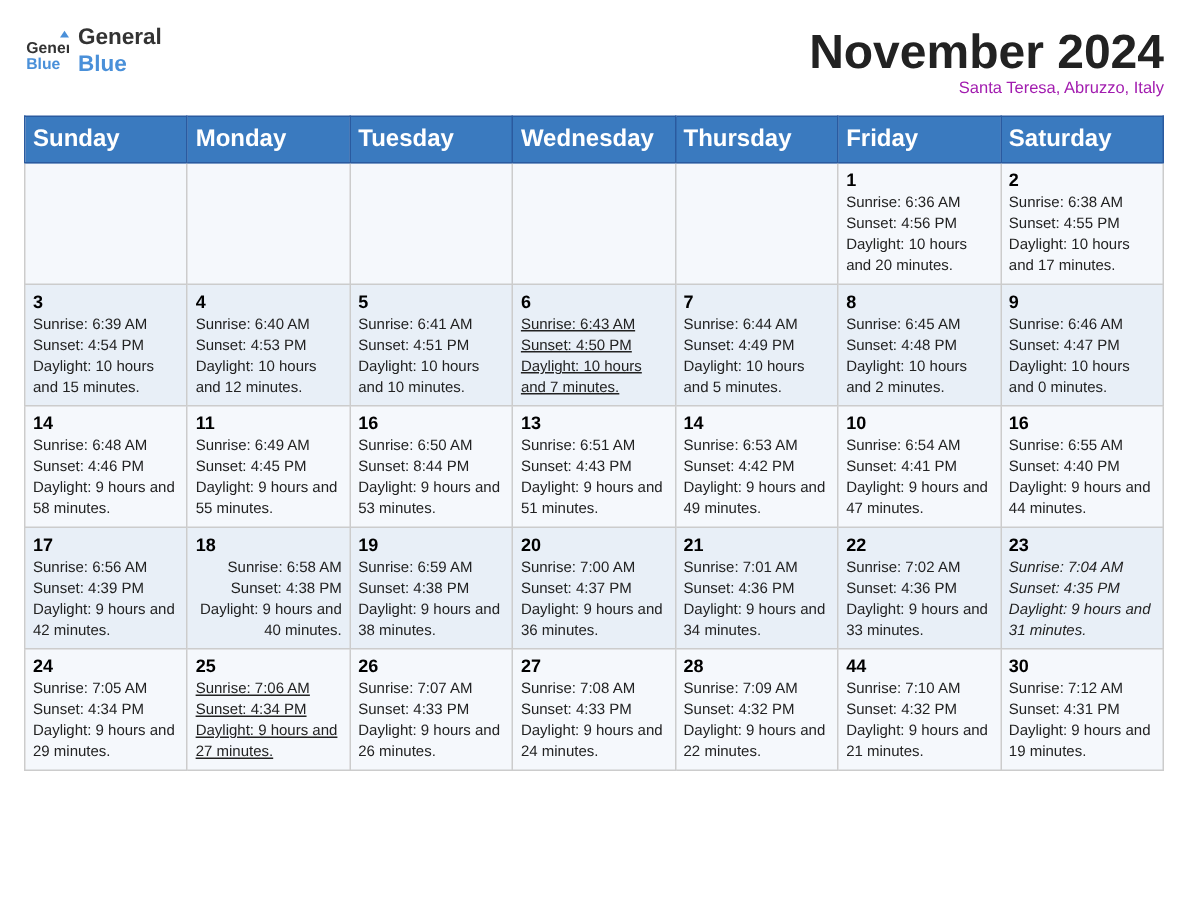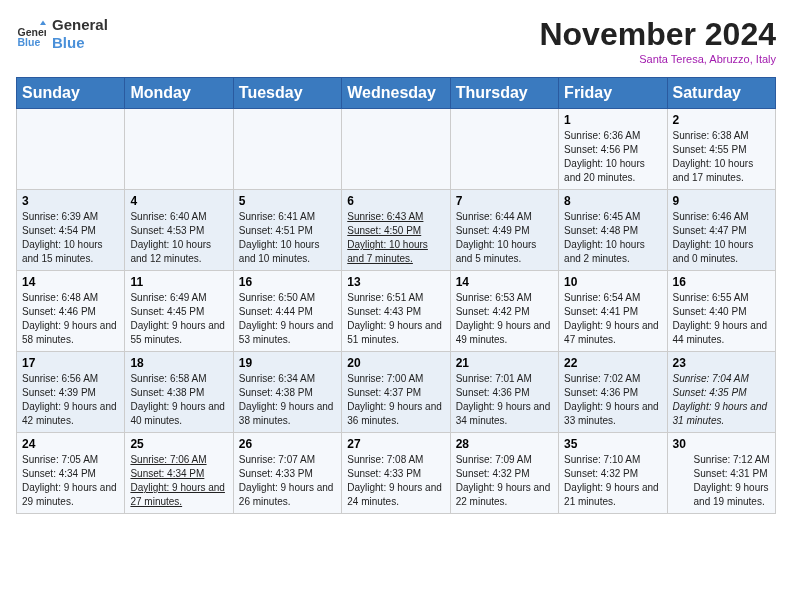--- a/index.html
+++ b/index.html
@@ -186,21 +186,21 @@
         </td>
         <td>
           <span class="day-num">11</span>
           <div class="day-info" style="white-space: pre-line;">Sunrise: 6:49 AM
 Sunset: 4:45 PM
 Daylight: 9 hours and 55 minutes.</div>
         </td>
         <td>
           <span class="day-num">16</span>
           <div class="day-info" style="white-space: pre-line;">Sunrise: 6:50 AM
-Sunset: 4:44 PM
+Sunset: 8:44 PM
 Daylight: 9 hours and 53 minutes.</div>
         </td>
         <td>
           <span class="day-num">13</span>
           <div class="day-info" style="white-space: pre-line;">Sunrise: 6:51 AM
 Sunset: 4:43 PM
 Daylight: 9 hours and 51 minutes.</div>
         </td>
         <td>
           <span class="day-num">14</span>
@@ -223,27 +223,27 @@
       </tr>
       <tr>
         <td>
           <span class="day-num">17</span>
           <div class="day-info" style="white-space: pre-line;">Sunrise: 6:56 AM
 Sunset: 4:39 PM
 Daylight: 9 hours and 42 minutes.</div>
         </td>
         <td>
           <span class="day-num">18</span>
-          <div class="day-info" style="white-space: pre-line;">Sunrise: 6:58 AM
+          <div class="day-info" style="white-space: pre-line; text-align: right;">Sunrise: 6:58 AM
 Sunset: 4:38 PM
 Daylight: 9 hours and 40 minutes.</div>
         </td>
         <td>
           <span class="day-num">19</span>
-          <div class="day-info" style="white-space: pre-line;">Sunrise: 6:34 AM
+          <div class="day-info" style="white-space: pre-line;">Sunrise: 6:59 AM
 Sunset: 4:38 PM
 Daylight: 9 hours and 38 minutes.</div>
         </td>
         <td>
           <span class="day-num">20</span>
           <div class="day-info" style="white-space: pre-line;">Sunrise: 7:00 AM
 Sunset: 4:37 PM
 Daylight: 9 hours and 36 minutes.</div>
         </td>
         <td>
@@ -290,26 +290,26 @@
 Sunset: 4:33 PM
 Daylight: 9 hours and 24 minutes.</div>
         </td>
         <td>
           <span class="day-num">28</span>
           <div class="day-info" style="white-space: pre-line;">Sunrise: 7:09 AM
 Sunset: 4:32 PM
 Daylight: 9 hours and 22 minutes.</div>
         </td>
         <td>
-          <span class="day-num">35</span>
+          <span class="day-num">44</span>
           <div class="day-info" style="white-space: pre-line;">Sunrise: 7:10 AM
 Sunset: 4:32 PM
 Daylight: 9 hours and 21 minutes.</div>
         </td>
         <td>
           <span class="day-num">30</span>
-          <div class="day-info" style="white-space: pre-line; margin-left: 21px;">Sunrise: 7:12 AM
+          <div class="day-info" style="white-space: pre-line;">Sunrise: 7:12 AM
 Sunset: 4:31 PM
 Daylight: 9 hours and 19 minutes.</div>
         </td>
       </tr>
     </tbody>
 </table>
 
 </body></html>

